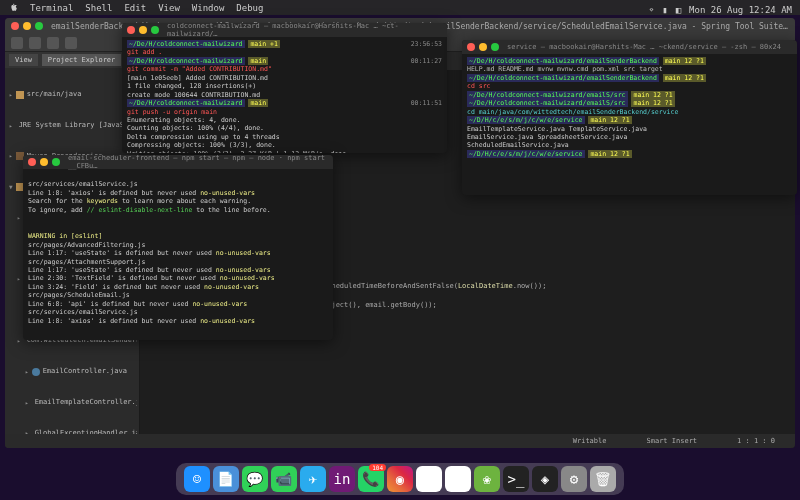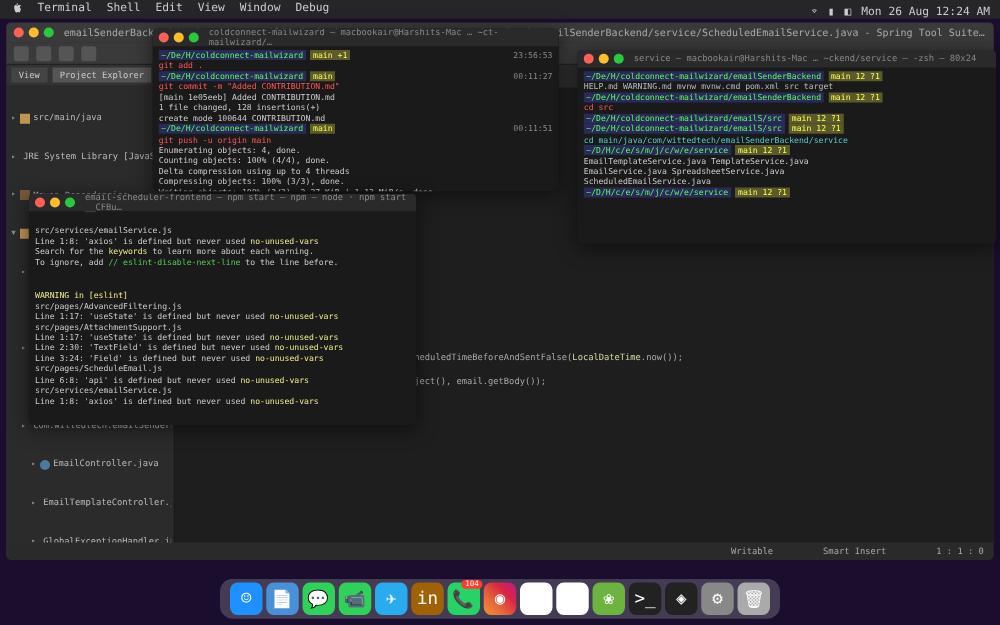--- a/index.html
+++ b/index.html
@@ -58,21 +58,21 @@
 .term-red { color: #f55; }
 .term-yellow { color: #ee8; margin-top: 18px; }
 .term-cyan { color: #5cc; }
 .term-green { color: #5c5; }
 .link { color: #ee8; }
 
 #term1 { top: 23px; left: 122px; width: 325px; height: 130px; }
 #term2 { top: 40px; left: 462px; width: 335px; height: 155px; }
 #term3 { top: 155px; left: 23px; width: 310px; height: 185px; }
 
-.statusbar { position: absolute; bottom: 0; left: 0; right: 0; height: 14px; background: #2a2a2a; display: flex; align-items: center; justify-content: flex-end; padding: 0 8px; gap: 40px; font-size: 7px; color: #aaa; }
+.statusbar { position: absolute; bottom: 0; left: 0; right: 0; height: 14px; background: #2a2a2a; display: flex; align-items: center; justify-content: flex-end; padding: 0 20px; gap: 40px; font-size: 7px; color: #aaa; }
 
 .dock { position: absolute; bottom: 5px; left: 50%; transform: translateX(-50%); display: flex; gap: 3px; background: rgba(200,200,200,0.25); padding: 3px 8px; border-radius: 10px; backdrop-filter: blur(10px); }
 .dock-icon { width: 26px; height: 26px; border-radius: 6px; display: flex; align-items: center; justify-content: center; font-size: 14px; color: white; position: relative; }
 .dock-badge { position: absolute; top: -2px; right: -2px; background: #ff3b30; color: white; font-size: 6px; border-radius: 6px; padding: 0 3px; }
 </style>
 </head>
 <body>
 
 <div class="menubar">
   <div class="menubar-left">
@@ -269,21 +269,21 @@
   <div class="term-titlebar">
     <div class="traffic-lights">
         <div class="traffic-light tl-red"></div>
         <div class="traffic-light tl-yellow"></div>
         <div class="traffic-light tl-green"></div>
       </div>
     <span>service — macbookair@Harshits-Mac … ~ckend/service — -zsh — 80x24</span>
   </div>
   <div class="term-body">
 <div><span class="term-path">~/De/H/coldconnect-mailwizard/emailSenderBackend</span> <span class="term-branch">main 12 ?1</span></div>
-<div style="color:#bbb">HELP.md  WARNING.md  mvnw    mvnw.cmd pom.xml  src     target</div>
+<div style="color:#bbb">HELP.md  README.md  mvnw    mvnw.cmd pom.xml  src     target</div>
 <div><span class="term-path">~/De/H/coldconnect-mailwizard/emailSenderBackend</span> <span class="term-branch">main 12 ?1</span></div>
 <div><span class="term-red">cd src</span></div>
 <div><span class="term-path">~/De/H/coldconnect-mailwizard/emailS/src</span> <span class="term-branch">main 12 ?1</span></div>
 <div><span class="term-path">~/De/H/coldconnect-mailwizard/emailS/src</span> <span class="term-branch">main 12 ?1</span></div>
 <div class="term-cyan">cd main/java/com/wittedtech/emailSenderBackend/service</div>
 <div><span class="term-path">~/D/H/c/e/s/m/j/c/w/e/service</span> <span class="term-branch">main 12 ?1</span></div>
 <div>EmailTemplateService.java  TemplateService.java</div>
 <div>EmailService.java          SpreadsheetService.java</div>
 <div>ScheduledEmailService.java</div>
 <div><span class="term-path">~/D/H/c/e/s/m/j/c/w/e/service</span> <span class="term-branch">main 12 ?1</span></div>
@@ -301,21 +301,21 @@
   </div>
   <div class="term-body" id="t3body"><br><div>src/services/emailService.js</div><div>  Line 1:8:  'axios' is defined but never used  <span class="link">no-unused-vars</span></div><div>Search for the <span class="link">keywords</span> to learn more about each warning.</div><div>To ignore, add <span class="term-green">// eslint-disable-next-line</span> to the line before.</div><div class="term-yellow">WARNING in [eslint]</div><div>src/pages/AdvancedFiltering.js</div><div>  Line 1:17:  'useState' is defined but never used  <span class="link">no-unused-vars</span></div><div>src/pages/AttachmentSupport.js</div><div>  Line 1:17:  'useState' is defined but never used  <span class="link">no-unused-vars</span></div><div>  Line 2:30:  'TextField' is defined but never used  <span class="link">no-unused-vars</span></div><div>  Line 3:24:  'Field' is defined but never used  <span class="link">no-unused-vars</span></div><div>src/pages/ScheduleEmail.js</div><div>  Line 6:8:  'api' is defined but never used  <span class="link">no-unused-vars</span></div><div>src/services/emailService.js</div><div>  Line 1:8:  'axios' is defined but never used  <span class="link">no-unused-vars</span></div><div class="term-yellow">webpack compiled with 1 warning</div></div>
 </div>
 
 <div class="dock" id="dock">
     <div class="dock-icon" style="background: rgb(30, 144, 255);">☺</div>
     <div class="dock-icon" style="background: rgb(74, 144, 217);">📄</div>
     <div class="dock-icon" style="background: rgb(48, 209, 88);">💬</div>
     <div class="dock-icon" style="background: rgb(48, 209, 88);">📹</div>
     <div class="dock-icon" style="background: rgb(42, 171, 238);">✈</div>
-    <div class="dock-icon" style="background: #a16207;">in</div>
+    <div class="dock-icon" style="background: #701a75;">in</div>
     <div class="dock-icon" style="background: rgb(37, 211, 102);">📞<span class="dock-badge">104</span></div>
     <div class="dock-icon" style="background: linear-gradient(45deg, rgb(240, 148, 51), rgb(230, 104, 60), rgb(220, 39, 67), rgb(188, 24, 136));">◉</div>
     <div class="dock-icon" style="background: rgb(255, 255, 255);">◉</div>
     <div class="dock-icon" style="background: rgb(255, 255, 255);">N</div>
     <div class="dock-icon" style="background: rgb(109, 179, 63);">❀</div>
     <div class="dock-icon" style="background: rgb(34, 34, 34);">&gt;_</div>
     <div class="dock-icon" style="background: rgb(34, 34, 34);">◈</div>
     <div class="dock-icon" style="background: rgb(136, 136, 136);">⚙</div>
     <div class="dock-icon" style="background: rgb(170, 170, 170);">🗑</div>
   </div>

